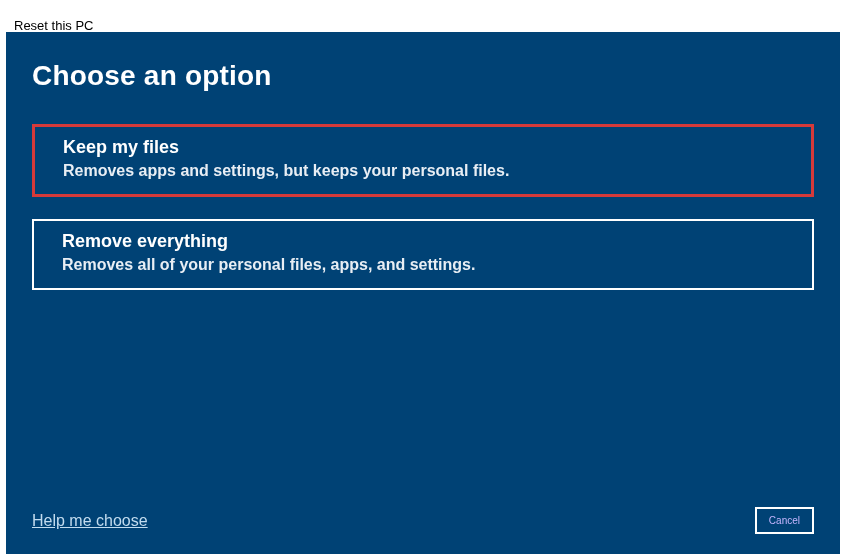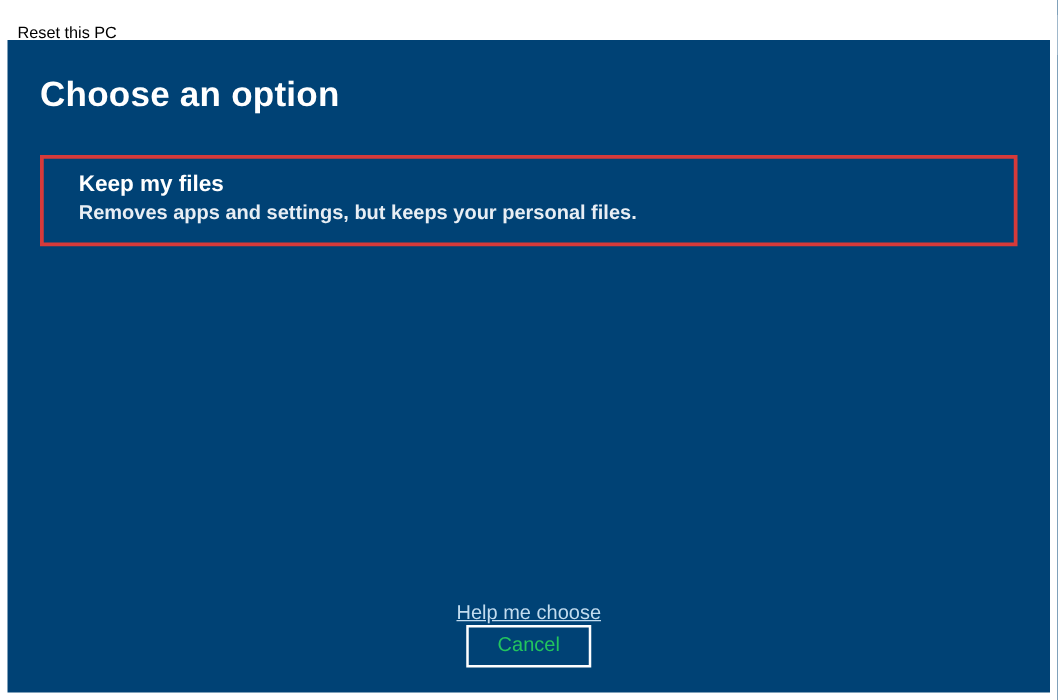--- a/index.html
+++ b/index.html
@@ -61,52 +61,55 @@
     .option-desc {
       font-size: 16px;
       font-weight: 700;
       color: #e8eef4;
     }
     .footer {
       margin-top: auto;
       display: flex;
       align-items: center;
       justify-content: space-between;
-      flex-direction: column;
     }
     .help-link {
       color: #c2dcef;
       font-size: 16px;
       text-decoration: underline;
       cursor: pointer;
     }
     .cancel-btn {
       border: 2px solid #ffffff;
       background: transparent;
-      color: #22c55e;
-      font-size: 16px;
-      padding: 6px 23px;
+      color: #c4b5fd;
+      font-size: 10px;
+      padding: 6px 12px;
       cursor: pointer;
       font-family: inherit;
     }
   </style>
 </head>
 <body>
 
 <div class="titlebar">
   <span>Reset this PC</span>
 </div>
 
 <div class="dialog">
   <h1 class="heading">Choose an option</h1>
 
   <div class="options">
     <div class="option highlighted">
       <div class="option-title">Keep my files</div>
       <div class="option-desc">Removes apps and settings, but keeps your personal files.</div>
     </div>
+    <div class="option">
+      <div class="option-title">Remove everything</div>
+      <div class="option-desc">Removes all of your personal files, apps, and settings.</div>
+    </div>
   </div>
 
   <div class="footer">
     <a class="help-link">Help me choose</a>
     <button class="cancel-btn">Cancel</button>
   </div>
 </div>
 
 </body></html>

